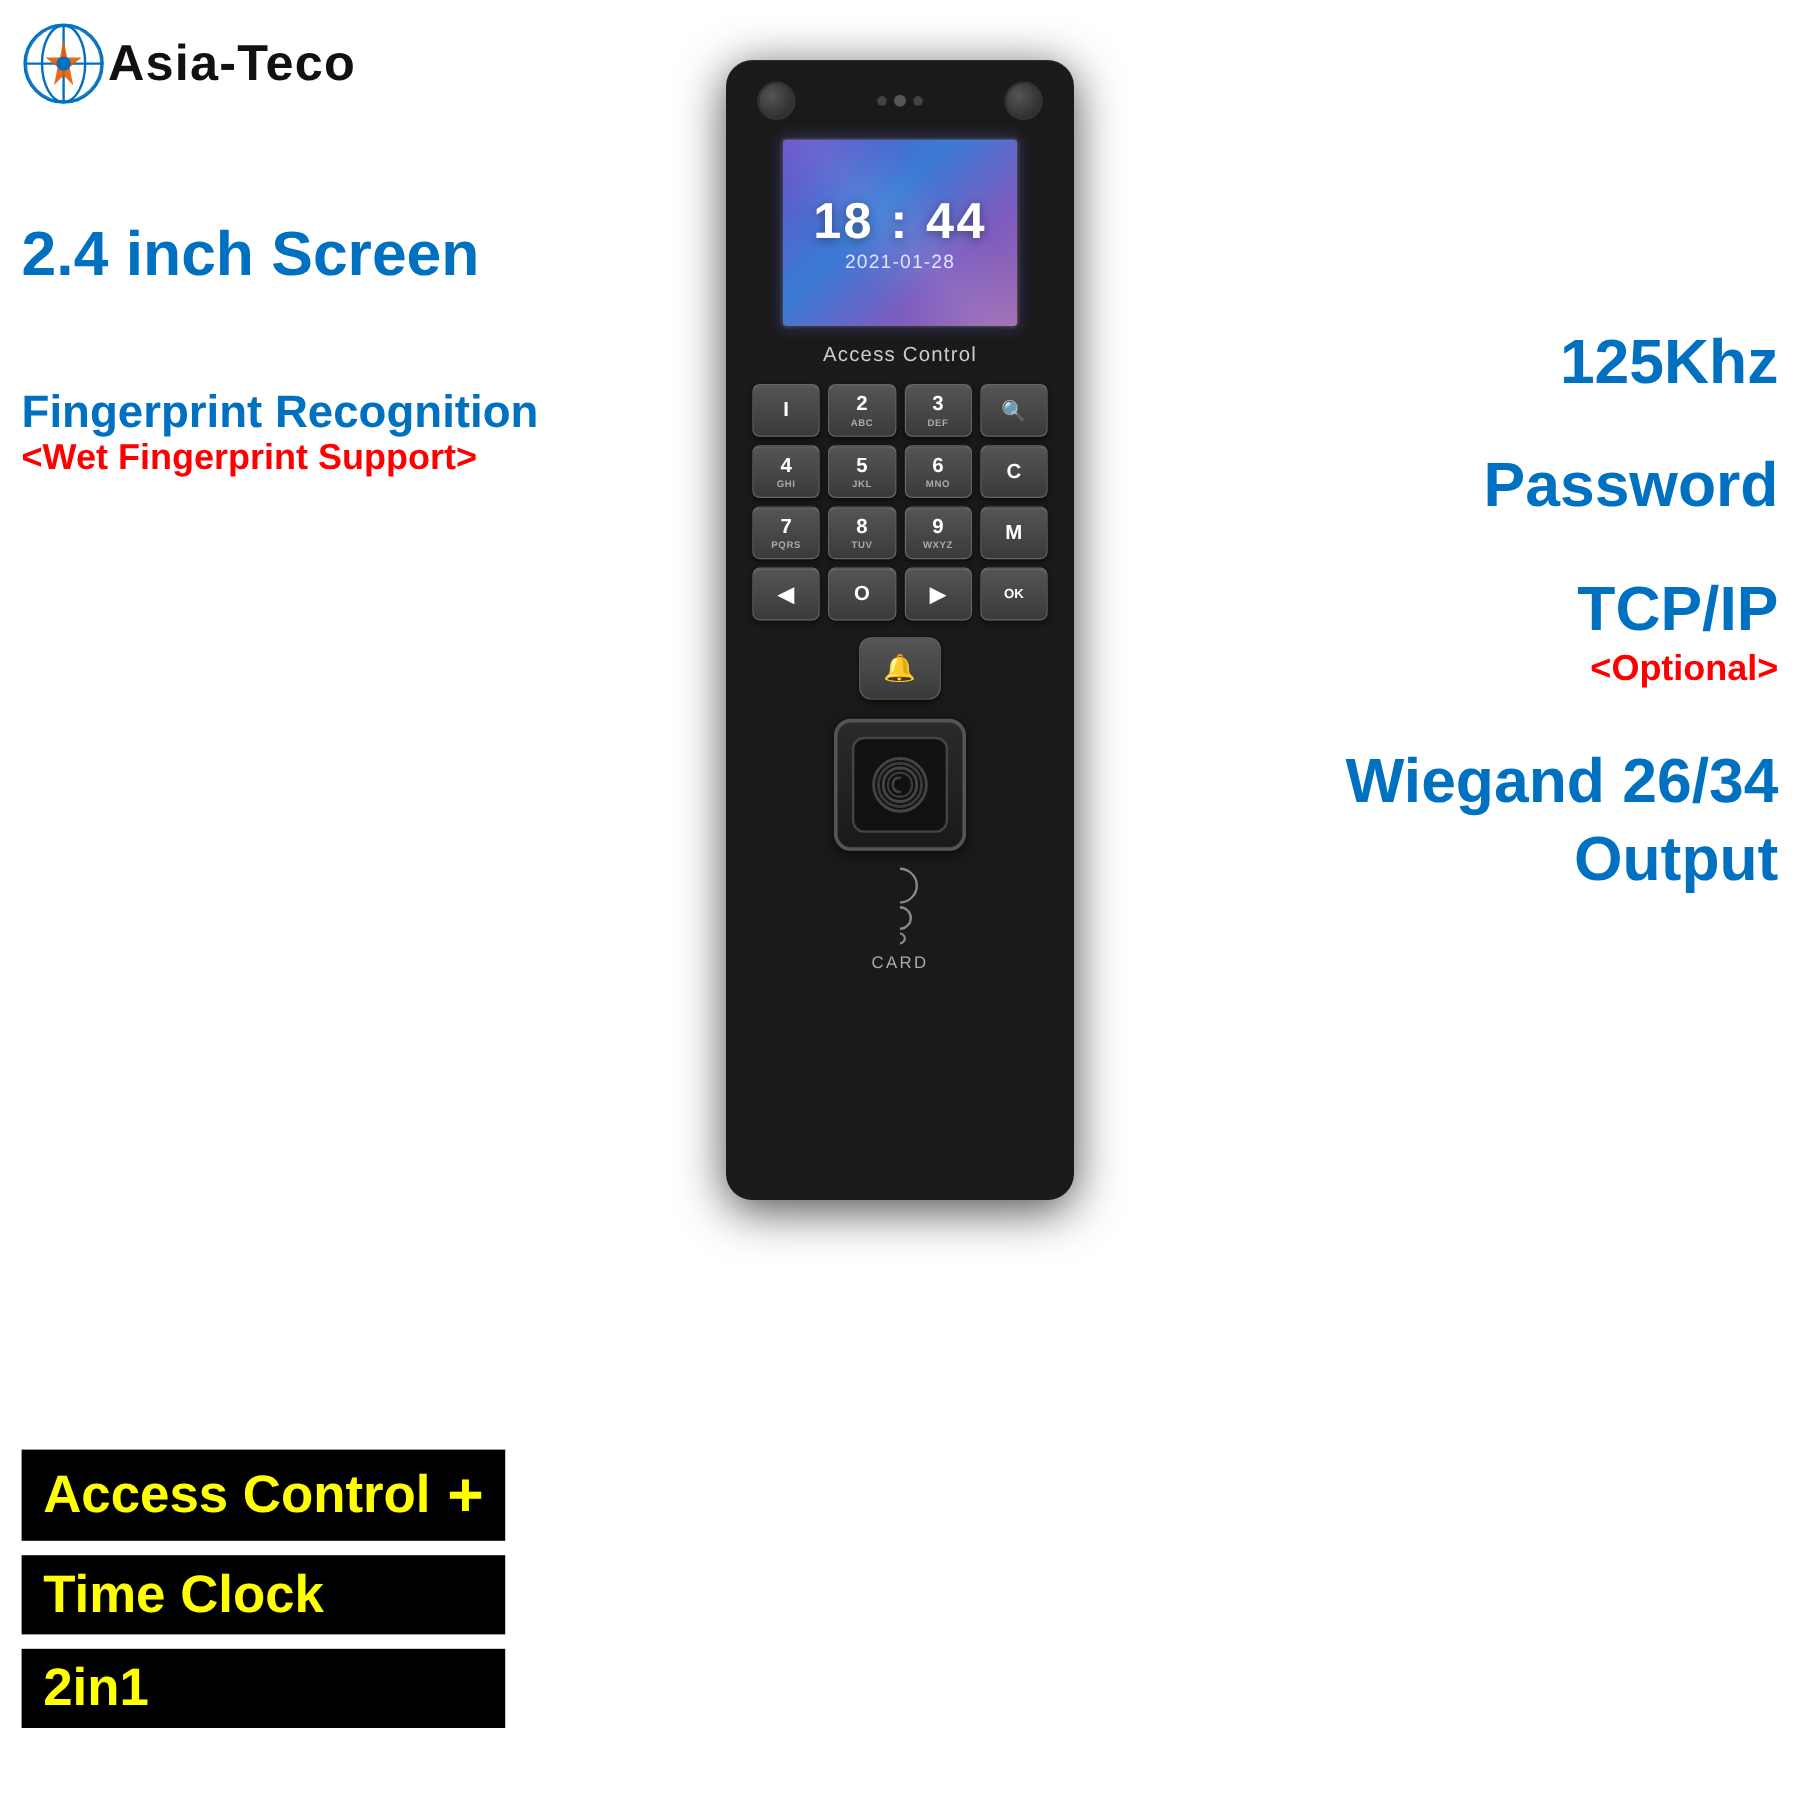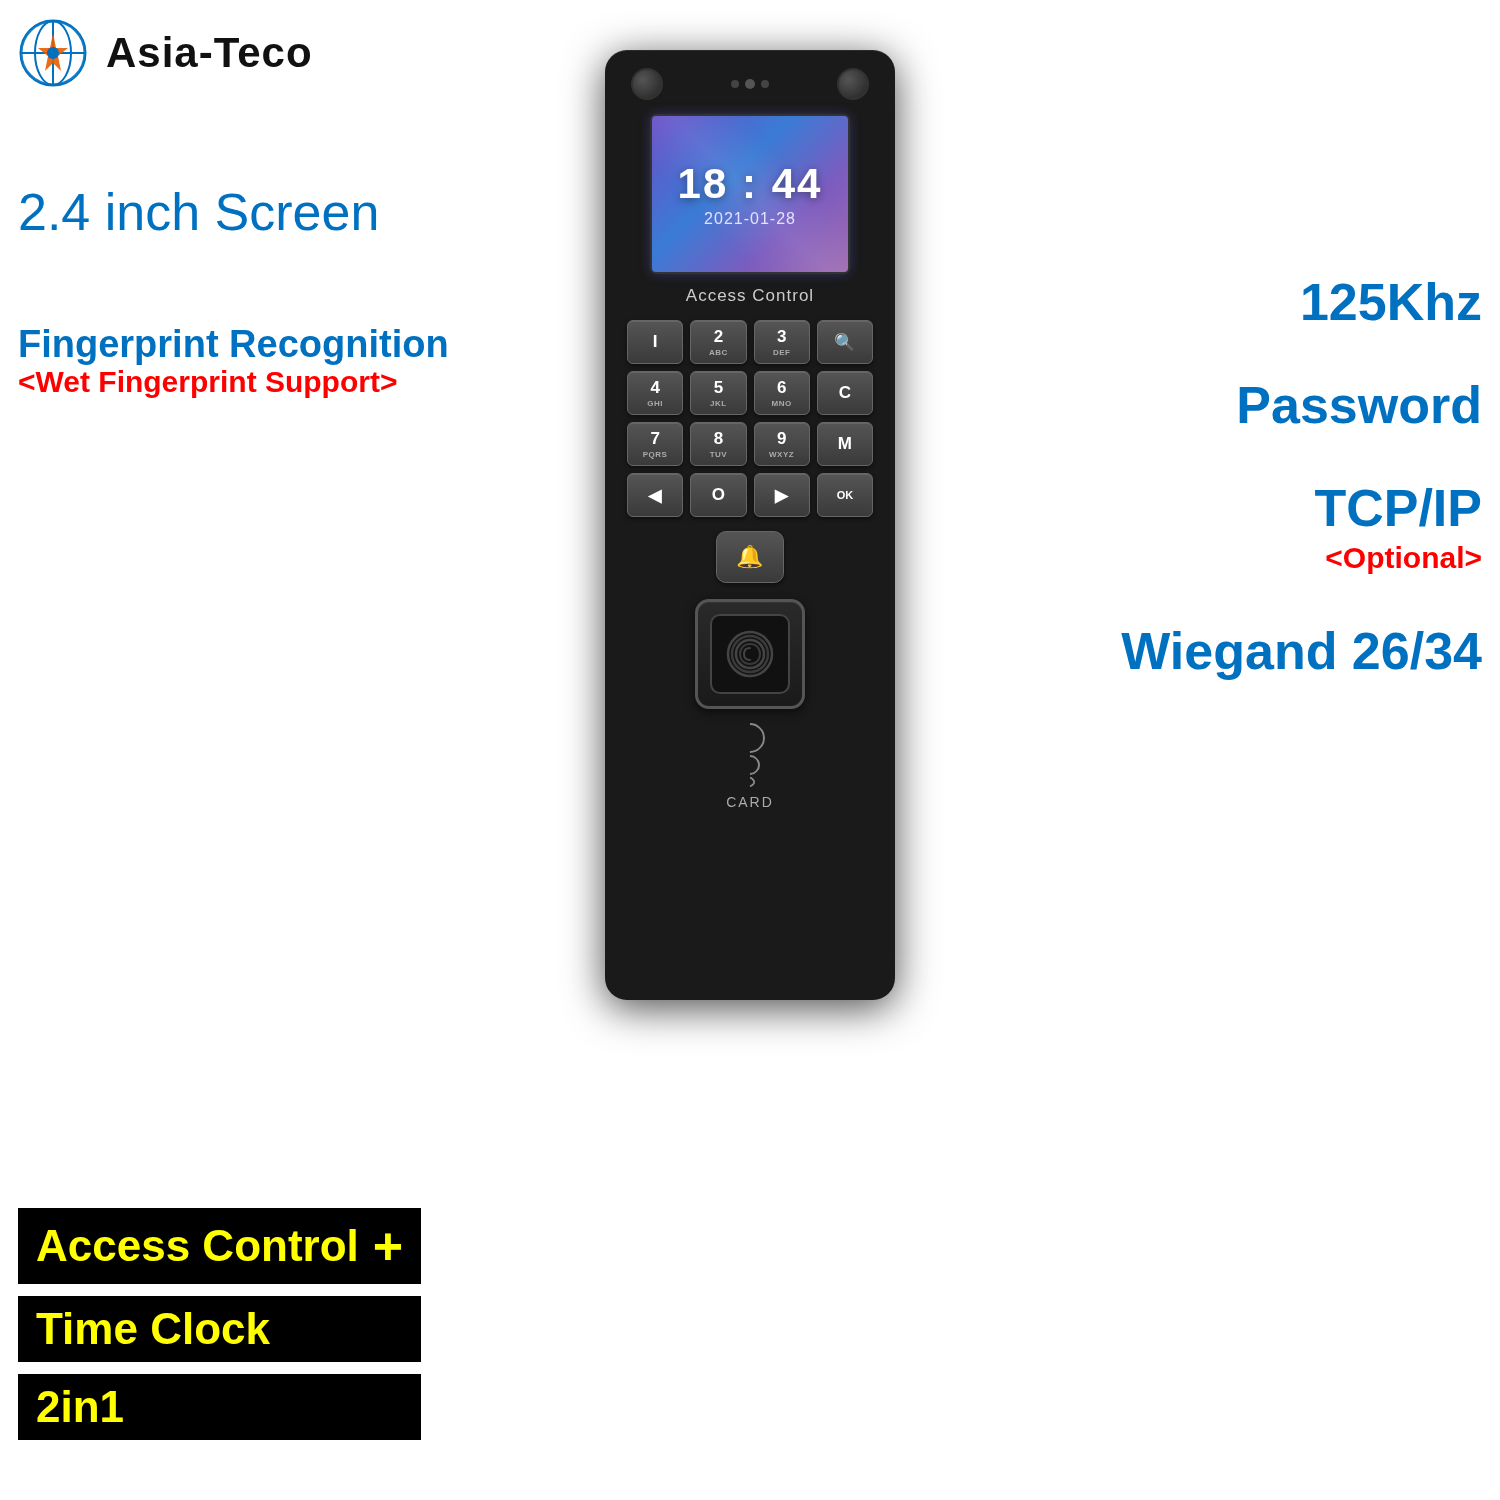--- a/index.html
+++ b/index.html
@@ -12,21 +12,21 @@
       position: relative;
     }
 
     
     .logo-area {
       position: absolute;
       top: 18px;
       left: 18px;
       display: flex;
       align-items: center;
-      gap: 18px;
+      gap: 2px;
     }
     .logo-icon {
       width: 70px;
       height: 70px;
     }
     .logo-text {
       font-size: 42px;
       font-weight: bold;
       color: #111;
       letter-spacing: 1px;
@@ -36,21 +36,21 @@
     .left-features {
       position: absolute;
       left: 18px;
       top: 120px;
       display: flex;
       flex-direction: column;
       gap: 0px;
     }
     .feature-blue {
       font-size: 52px;
-      font-weight: 400;
+      font-weight: 700;
       color: #0070c0;
       line-height: 1.25;
     }
     .feature-blue-sm {
       font-size: 38px;
       font-weight: 900;
       color: #0070c0;
       line-height: 1.25;
     }
     .feature-red {
@@ -360,20 +360,21 @@
 <div class="right-features">
   <div style="height: 70px;"></div>
   <span class="right-blue">125Khz</span>
   <div class="right-gap"></div>
   <span class="right-blue">Password</span>
   <div class="right-gap"></div>
   <span class="right-blue">TCP/IP</span>
   <span class="right-red">&lt;Optional&gt;</span>
   <div class="right-gap"></div>
   <span class="right-blue">Wiegand 26/34</span>
+  <span class="right-blue">Output</span>
 </div>
 
 <div class="device-wrapper">
   <div class="device">
 
     <div class="top-sensors">
       <div class="sensor-circle"></div>
       <div class="sensor-dots">
         <div class="sensor-dot"></div>
         <div class="sensor-dot center"></div>

